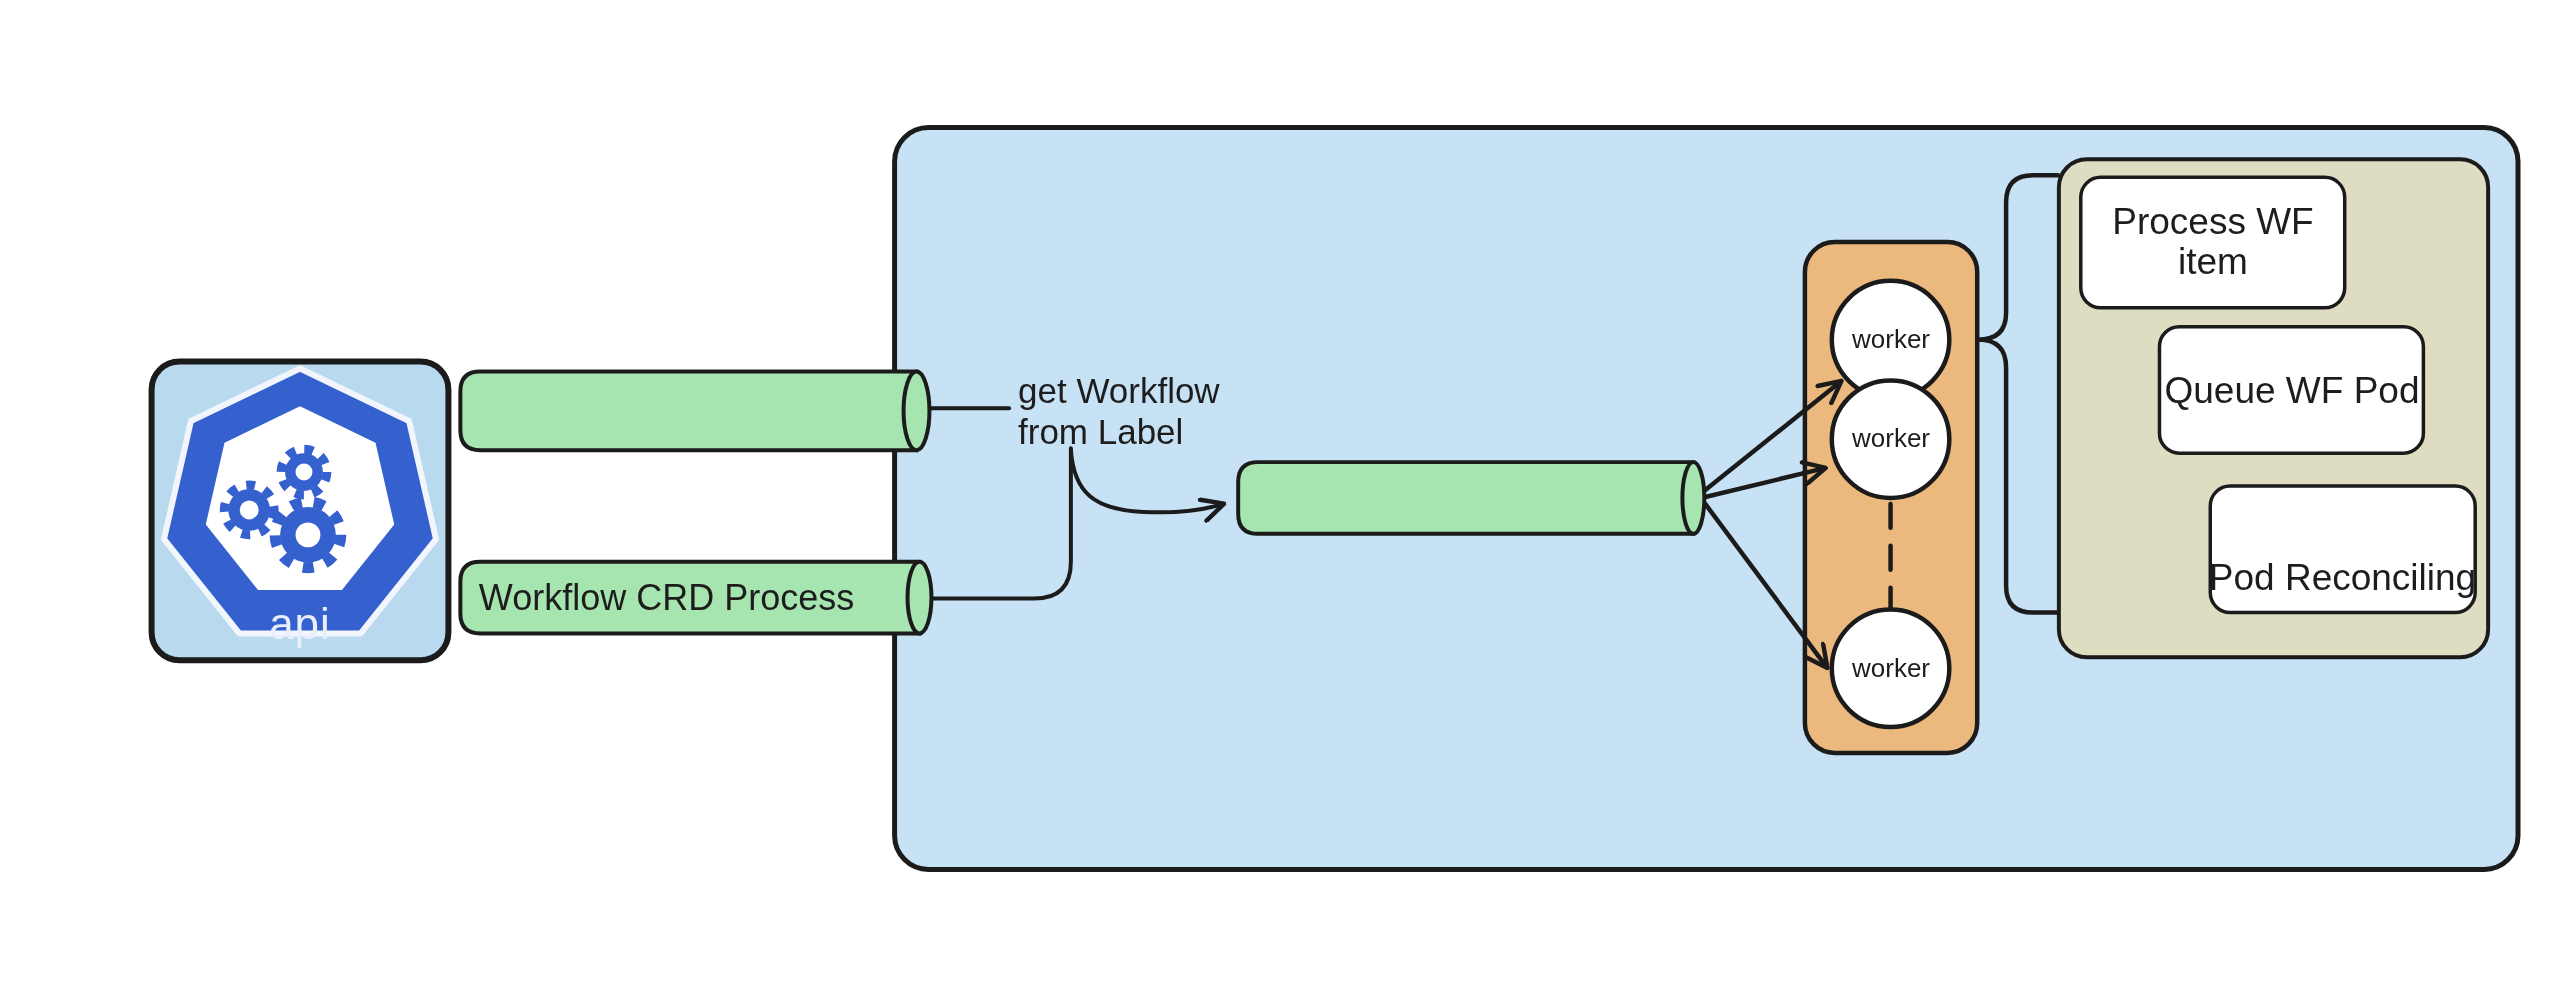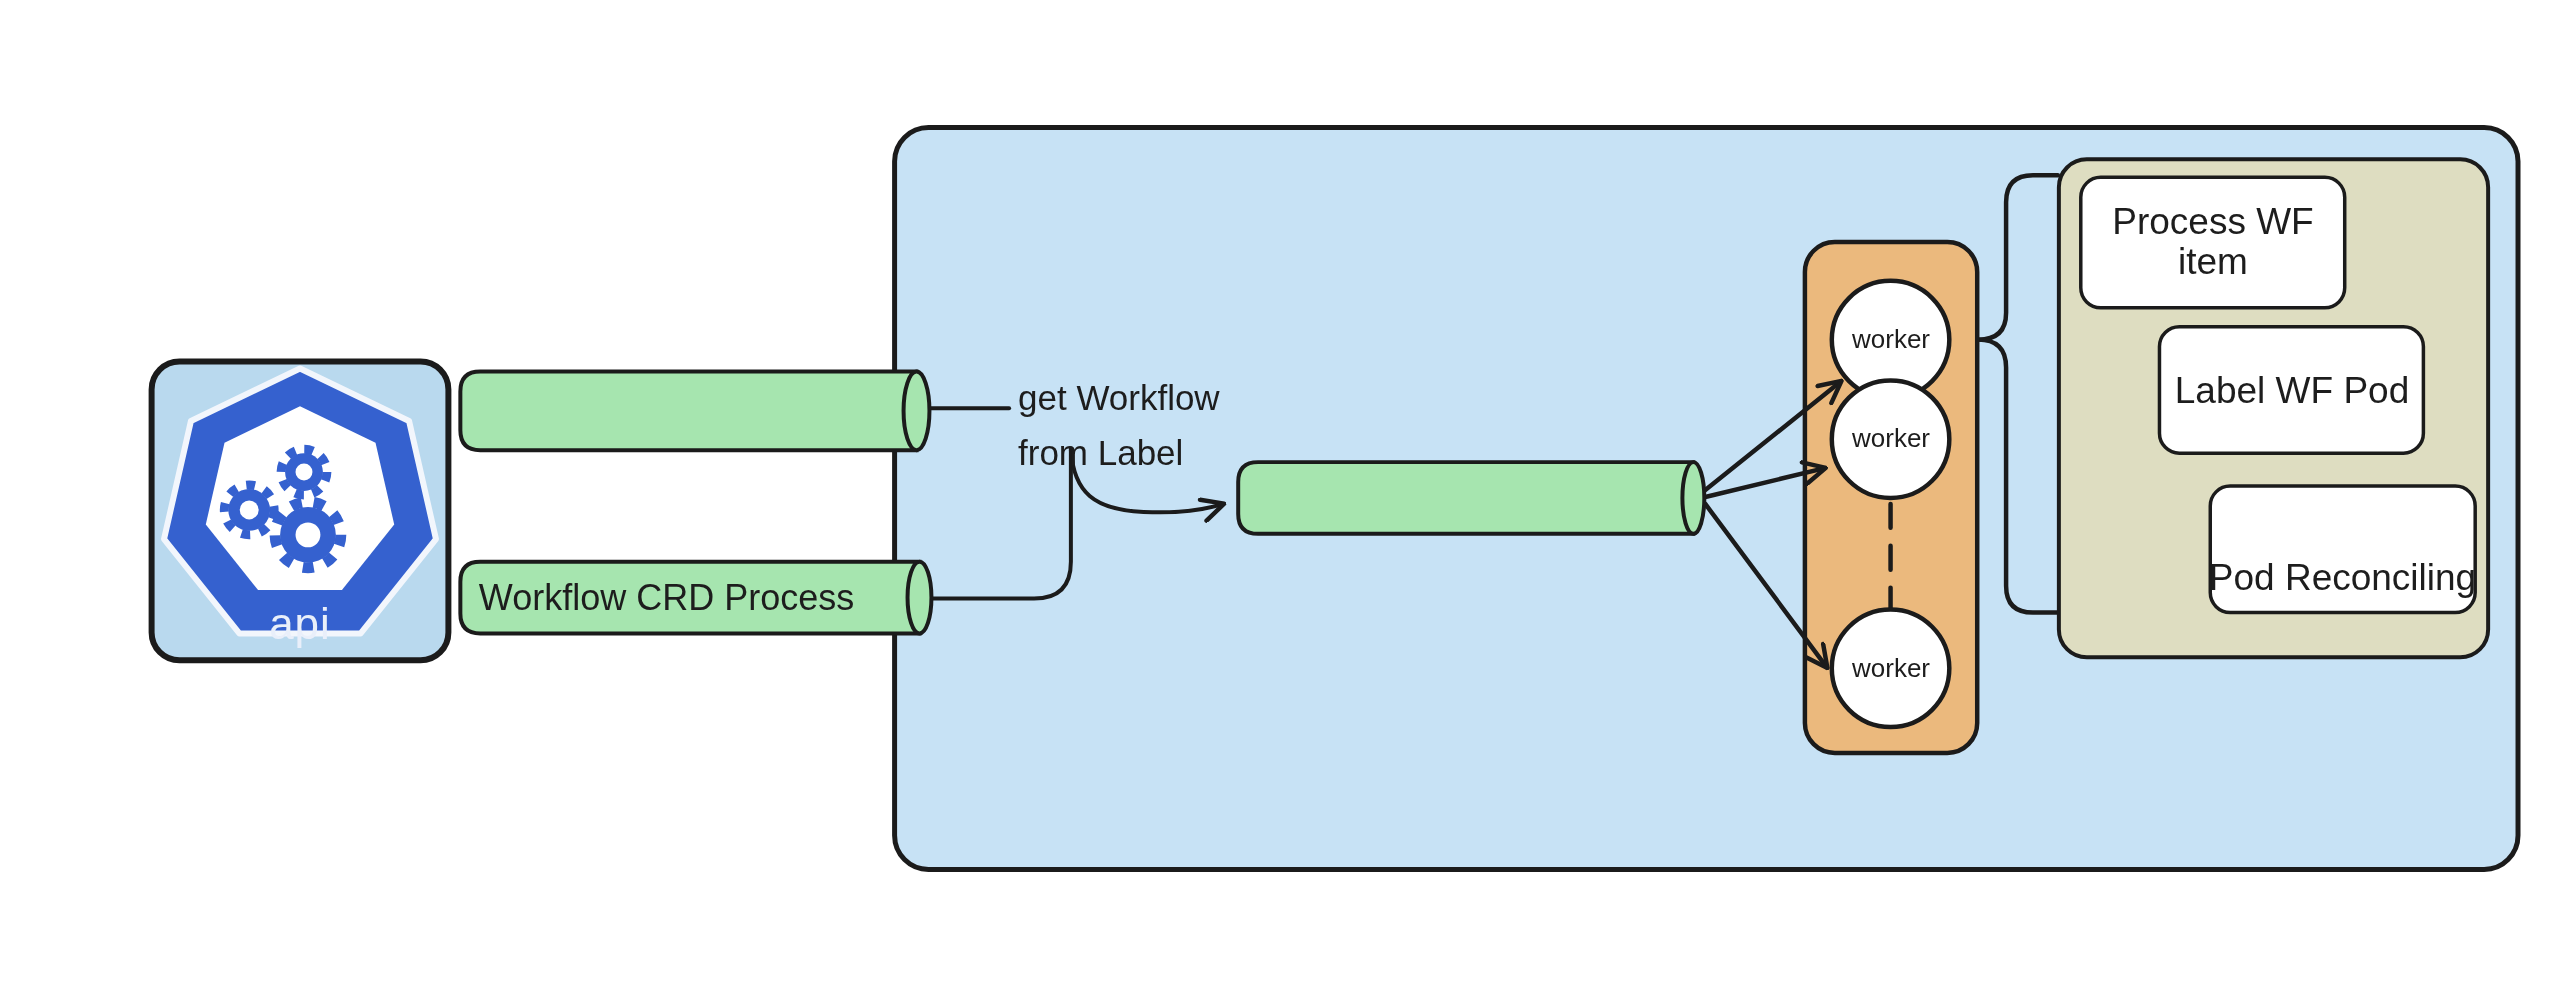--- a/index.html
+++ b/index.html
@@ -29,21 +29,21 @@
   .lbl{
     position:absolute;
     display:flex;align-items:center;justify-content:center;
     text-align:center;
     font-size:36px;line-height:1.12;
     color:var(--text);
     pointer-events:none;
   }
   .lbl.nowrap{white-space:nowrap;}
   .lbl.left{justify-content:flex-start;text-align:left;}
-  .edge-label{font-size:35px;line-height:55px;}
+  .edge-label{font-size:35px;line-height:41px;}
   .worker-label{font-size:26px;}
   .handler-label{font-size:37px;line-height:40px;}
   .api-label{font-size:44px;color:var(--k8s-text);letter-spacing:1px;}
 </style>
 </head>
 <body>
 
 <div class="canvas">
 
   <svg width="2576" height="987" viewBox="0 0 2586 991">
@@ -120,17 +120,17 @@
   <div class="lbl nowrap" style="left:460px;top:562px;width:413px;height:72px;">Workflow CRD Process</div>
 
   <div class="lbl left edge-label" style="left:1018px;top:370px;width:217px;">get Workflow from Label</div>
 
 
   <div class="lbl nowrap worker-label" style="left:1829px;top:308px;width:124px;height:64px;">worker</div>
   <div class="lbl nowrap worker-label" style="left:1829px;top:407px;width:124px;height:64px;">worker</div>
   <div class="lbl nowrap worker-label" style="left:1829px;top:637px;width:124px;height:64px;">worker</div>
 
   <div class="lbl handler-label" style="left:2081px;top:177px;width:264px;height:130px;padding:17px 22px;">Process WF item</div>
-  <div class="lbl handler-label nowrap" style="left:2160px;top:327px;width:264px;height:127px;">Label WF Pod</div>
+  <div class="lbl handler-label nowrap" style="left:2160px;top:327px;width:264px;height:127px;">Queue WF Pod</div>
   <div class="lbl handler-label nowrap" style="left:2203px;top:514px;width:279px;height:127px;">Pod Reconciling</div>
 
 </div>
 
 
 </body></html>

